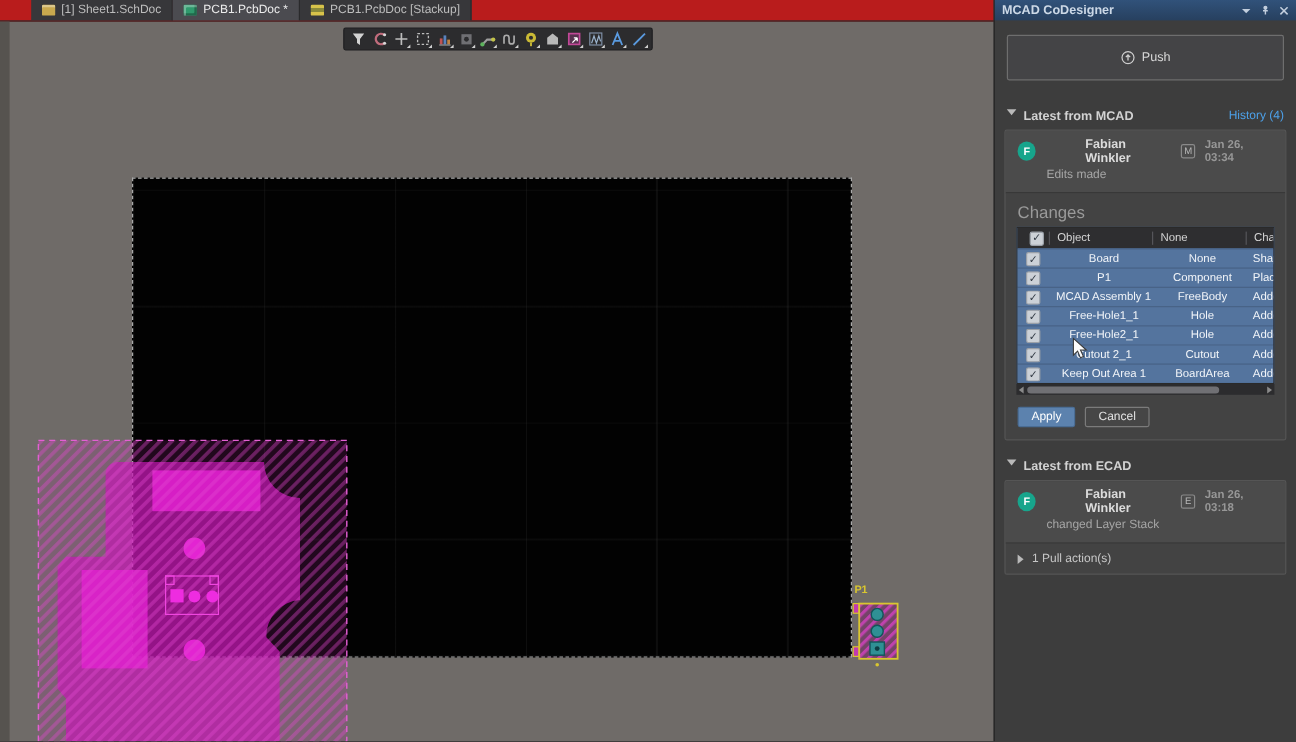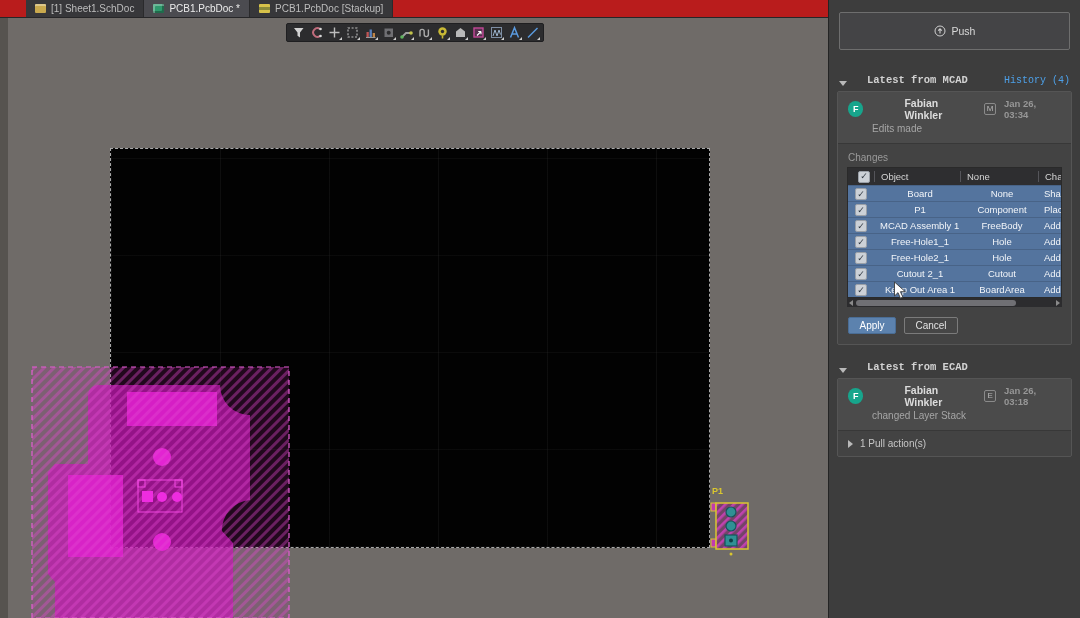--- a/index.html
+++ b/index.html
@@ -41,37 +41,37 @@
   
   .panel { position:absolute; right:0; top:0; width:252px; height:618px;
     background:#3d3d3d; border-left:1px solid #242424; z-index:10; color:#c8c8c8; }
   .panel-header { height:17px; background:linear-gradient(#31527a,#27405f);
     display:flex; align-items:center; padding:0 6px; }
   .panel-title { font-size:10.5px; font-weight:bold; color:#ccd8e6; flex:1; }
   .ph-icons { display:flex; gap:7px; align-items:center; }
   .push-btn { margin:12px 10px 0; height:38px; width:calc(100% - 20px);
     background:#444446; border:1px solid #6e6e6e; border-radius:2px;
     color:#d8d8d8; font-size:10.5px; display:flex; align-items:center; justify-content:center; gap:6px; cursor:pointer; }
-  .section-row { margin:24px 10px 0; display:flex; align-items:flex-end; gap:20px;font-family:Liberation Mono, monospace; }
+  .section-row { margin:24px 10px 0; display:flex; align-items:flex-start; gap:6px; }
   .section-row.tight { margin-top:16px; }
   .tri-down { width:0; height:0; border-left:4px solid transparent; border-right:4px solid transparent; border-top:5px solid #b9b9b9; }
   .tri-right { width:0; height:0; border-top:4px solid transparent; border-bottom:4px solid transparent; border-left:5px solid #b9b9b9; }
   .section-title { font-size:10.5px; font-weight:bold; color:#d2d2d2; flex:1; }
   .link { font-size:10px; color:#4da0e8; cursor:pointer; }
   .card { margin:5px 8px 0; background:#434343; border:1px solid #555; border-radius:2px; overflow:hidden; }
   .card-top { background:#4b4b4b; padding:8px 10px 9px; border-bottom:1px solid #383838; }
   .user-row { display:flex; align-items:center; gap:8px; height:17px; }
   .avatar { width:16px; height:16px; border-radius:50%; background:#17a58c; color:#fff;
     font-size:9px; font-weight:bold; display:flex; align-items:center; justify-content:center; }
   .user-name { font-size:10.5px; font-weight:bold; color:#dcdcdc;margin-left:33px; }
   .badge { width:12px; height:12px; border:1px solid #8a8a8a; border-radius:2px;
     font-size:8px; color:#b8b8b8; display:flex; align-items:center; justify-content:center; }
   .stamp { margin-left:auto; font-size:9.5px; color:#979797;font-weight:bold; }
   .summary { margin:6px 0 0 24px; font-size:10px; color:#a6a6a6; }
-  .changes-label { margin:8px 10px 4px; font-size:10px; color:#9a9a9a; }
+  .changes-label { margin:8px 10px 4px; font-size:14px; color:#9a9a9a; }
   .ctable { margin:0 9px; border:1px solid #2a2a2a; background:#54749e; }
   .thead { display:grid; grid-template-columns:26px 86px 78px 1fr; background:#2e2e30; height:17px; align-items:center; }
   .thead .hcell { font-size:9.5px; color:#d6d6d6; padding-left:6px; border-left:1px solid #55555a; height:11px; line-height:11px; overflow:hidden; white-space:nowrap; }
   .thead .hcheck { border-left:none; display:flex; justify-content:center; align-items:center; height:17px; }
   .trow { display:grid; grid-template-columns:26px 86px 78px 1fr; height:16px; align-items:center;
     background:#54749e; border-top:1px solid rgba(0,0,0,.14); cursor:default; }
   .tcell { font-size:9.5px; color:#f2f5f9; padding-left:6px; overflow:hidden; white-space:nowrap;text-align:center; }
   .tcell.c-check { display:flex; justify-content:center; padding-left:0; }
   .checkbox { width:12px; height:12px; background:#ccd1d7; border-radius:2px; border:1px solid #9aa0a8;
     display:flex; align-items:center; justify-content:center; font-size:9px; color:#323a44; }
@@ -236,20 +236,35 @@
       <rect x="8" y="17" width="32" height="46" fill="url(#p1hatch)" stroke="#d9c62f" stroke-width="1.5"></rect>
       <circle cx="23" cy="26" r="5" fill="#2f9094" stroke="#14555a" stroke-width="1.2"></circle>
       <circle cx="23" cy="40" r="5" fill="#2f9094" stroke="#14555a" stroke-width="1.2"></circle>
       <rect x="17" y="49" width="12" height="11" fill="#2f9094" stroke="#14555a" stroke-width="1.2"></rect>
       <circle cx="23" cy="54.5" r="2" fill="#0e3e44"></circle>
       <circle cx="23" cy="68" r="1.5" fill="#d9c62f"></circle>
     </svg>
   </div>
 
   <div class="panel">
+    <div class="panel-header">
+      <span class="panel-title">MCAD CoDesigner</span>
+      <span class="ph-icons">
+        <svg width="9" height="8">
+            <path d="M1 2.5 L4.5 6 L8 2.5 Z" fill="#c2cedd"></path>
+          </svg>
+        <svg width="9" height="9">
+            <path d="M4.5 1 V5 M2.5 5 H6.5 M4.5 5 V8" stroke="#c2cedd" stroke-width="1.2" fill="none"></path>
+            <circle cx="4.5" cy="2.5" r="1.7" fill="#c2cedd"></circle>
+          </svg>
+        <svg width="8" height="8">
+            <path d="M1 1 L7 7 M7 1 L1 7" stroke="#c2cedd" stroke-width="1.3"></path>
+          </svg>
+      </span>
+    </div>
 
     <div class="push-btn">
       <svg width="12" height="12">
           <circle cx="6" cy="6" r="5" fill="none" stroke="#cfcfcf" stroke-width="1"></circle>
           <path d="M6 8.5 V4 M4.2 5.6 L6 3.8 L7.8 5.6" stroke="#cfcfcf" stroke-width="1.1" fill="none"></path>
         </svg>
       <span>Push</span>
     </div>
 
     <div class="section-row">

